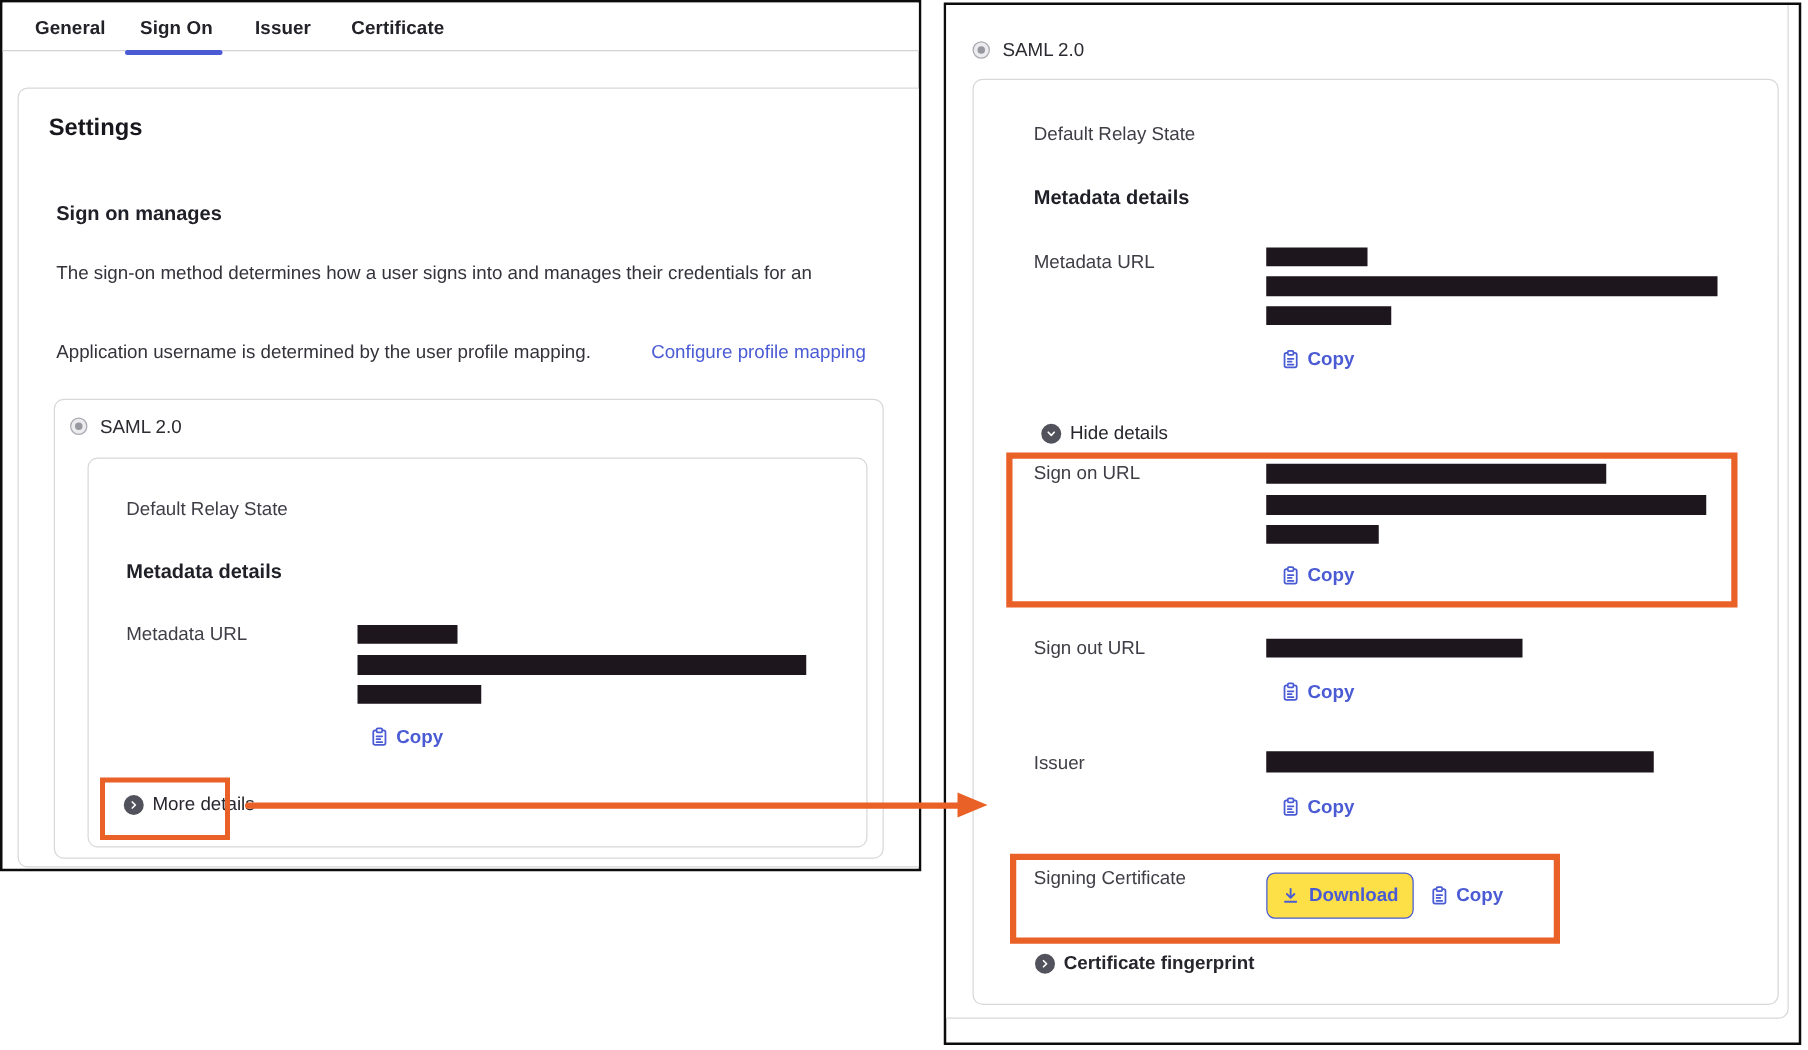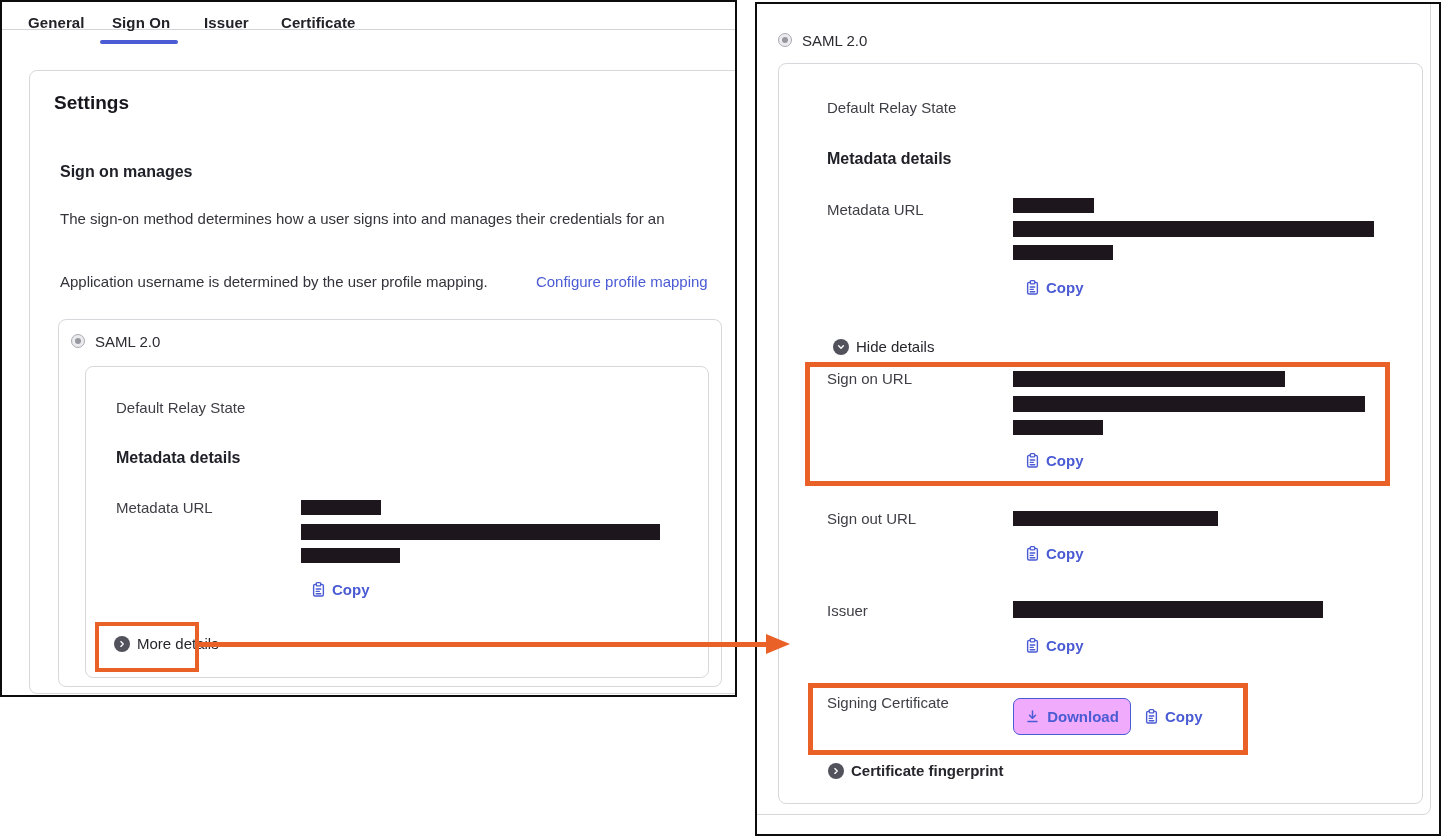--- a/index.html
+++ b/index.html
@@ -34,40 +34,40 @@
   .radio::after{content:"";position:absolute;left:3px;top:3px;right:3px;bottom:3px;border-radius:50%;background:#97979f;}
   .dcircle{width:16px;height:16px;border-radius:50%;background:#52525d;display:inline-flex;align-items:center;justify-content:center;flex:0 0 auto;}
   .dcircle svg{width:12px;height:12px;display:block;}
   .togglerow{position:absolute;display:inline-flex;align-items:center;gap:7px;cursor:pointer;}
   .togglerow .tlabel{font-size:15px;color:#26262d;}
   .togglerow .tlabel.bold{font-weight:700;}
   .hibox{position:absolute;border:4px solid var(--orange);background:transparent;pointer-events:none;z-index:20;}
   .hibox.thick{border-width:5px;}
   .arrow-line{position:absolute;background:var(--orange);border-radius:3px;z-index:50;}
   .arrow-head{position:absolute;width:0;height:0;border-top:10px solid transparent;border-bottom:10px solid transparent;border-left:24px solid var(--orange);z-index:50;}
-  .btn-outline{position:absolute;display:inline-flex;align-items:center;justify-content:center;gap:7px;border:1.5px solid var(--accent);border-radius:7px;background:#f0abfc;color:var(--accent);font-family:inherit;font-size:15px;font-weight:700;cursor:pointer;}
+  .btn-outline{position:absolute;display:inline-flex;align-items:center;justify-content:center;gap:7px;border:1.5px solid var(--accent);border-radius:7px;background:#fde047;color:var(--accent);font-family:inherit;font-size:15px;font-weight:700;cursor:pointer;}
   .btn-outline svg{width:15px;height:15px;display:block;}
   sup{font-size:10px;}
 </style>
 </head>
 <body>
 
 <div class="stage">
 
   <div class="panel" style="left:0;top:0;width:737px;height:697px;">
 
-    <div class="tabbar" style="left:0;top:0;width:733px;height:28px;">
+    <div class="tabbar" style="left:0;top:0;width:733px;height:39px;">
       <span class="tab" style="left:26px;top:12px;">General</span>
       <span class="tab" style="left:110px;top:12px;">Sign On</span>
       <span class="tab" style="left:202px;top:12px;">Issuer</span>
       <span class="tab" style="left:279px;top:12px;">Certificate</span>
       <span class="tab-underline" style="left:98px;top:38px;width:78px;height:4px;"></span>
     </div>
 
-    <div class="card" style="left:27px;top:68px;width:794px;height:624px;">
+    <div class="card" style="left:12px;top:68px;width:794px;height:624px;">
       <div class="abs h-settings" style="left:24px;top:21px;">Settings</div>
       <a class="abs link bold" style="right:36px;top:25px;font-size:15px;">Edit</a>
 
       <div class="abs h-section" style="left:30px;top:92px;">Sign on manages</div>
 
       <div class="abs txt" style="left:30px;top:136px;width:640px;">
         <div>The sign-on method determines how a user signs into and manages their credentials for an</div>
       </div>
 
       <div class="abs txt" style="left:30px;top:199px;text-align:right;">

